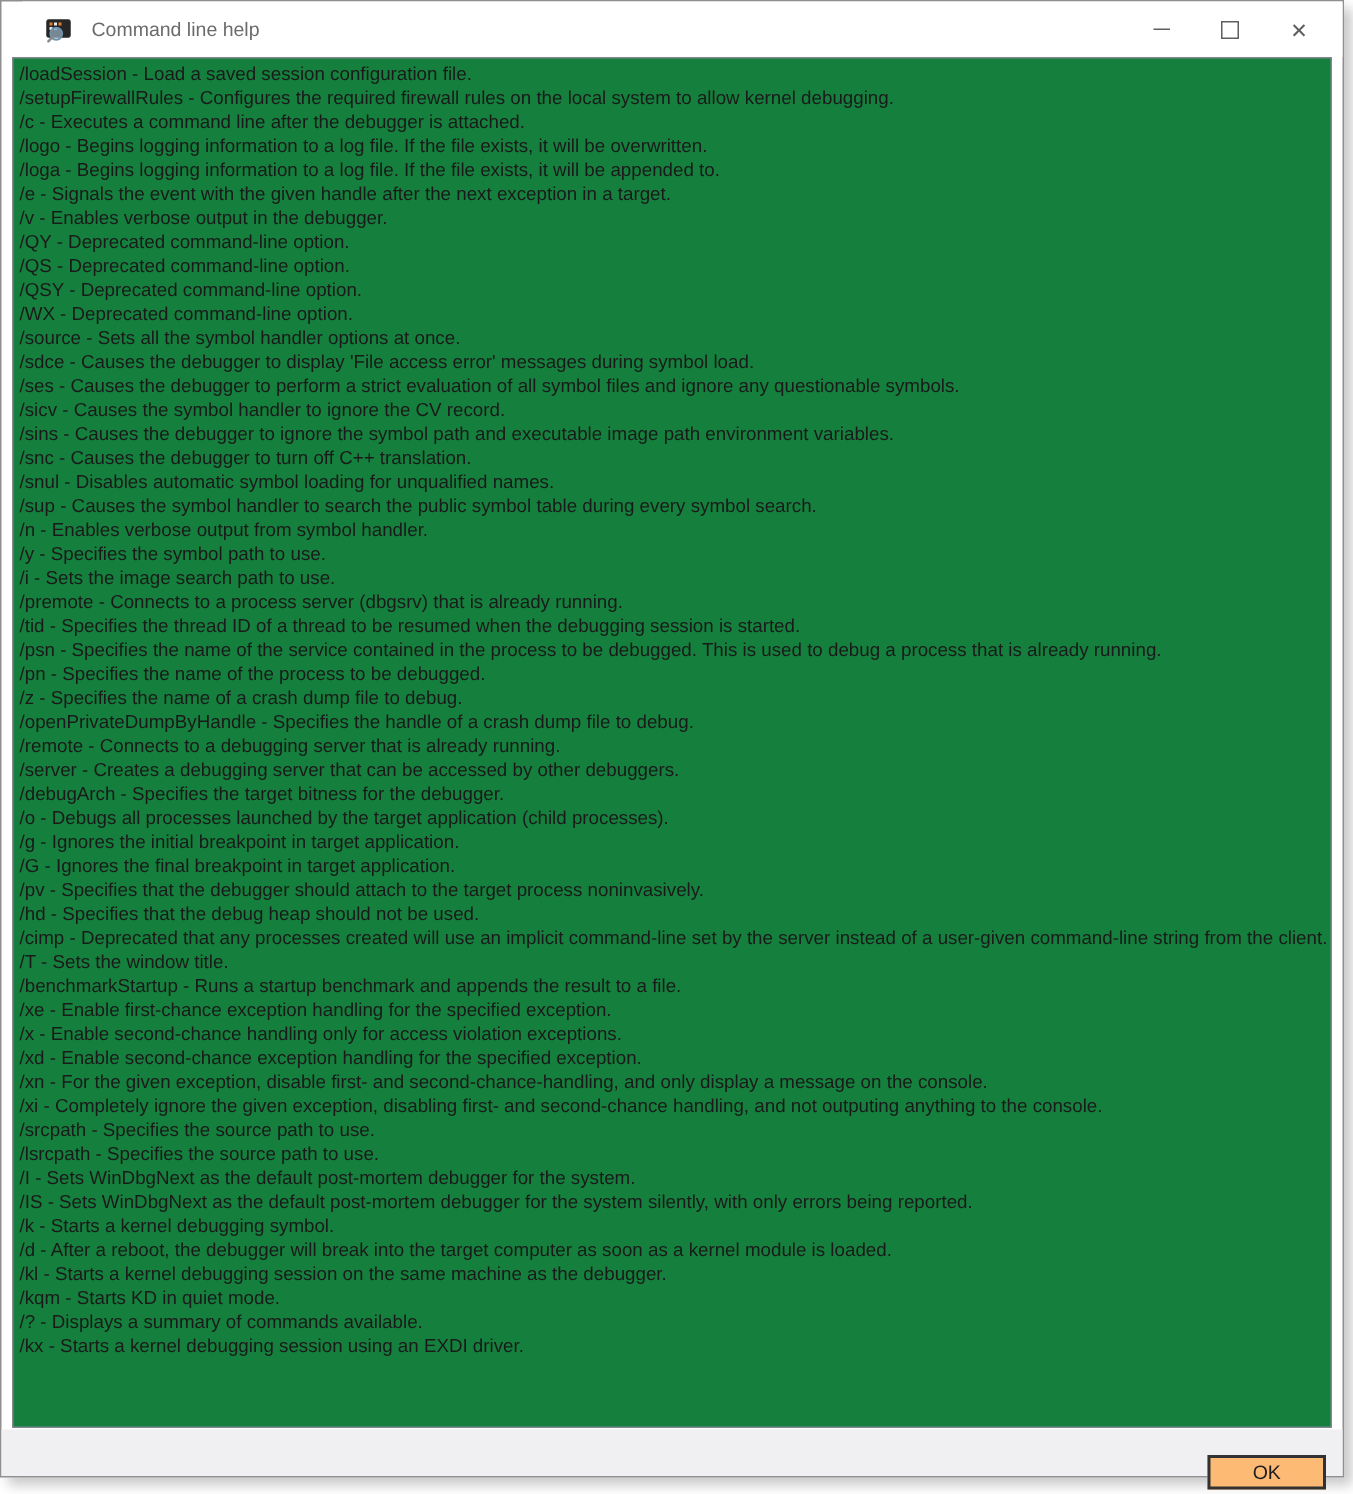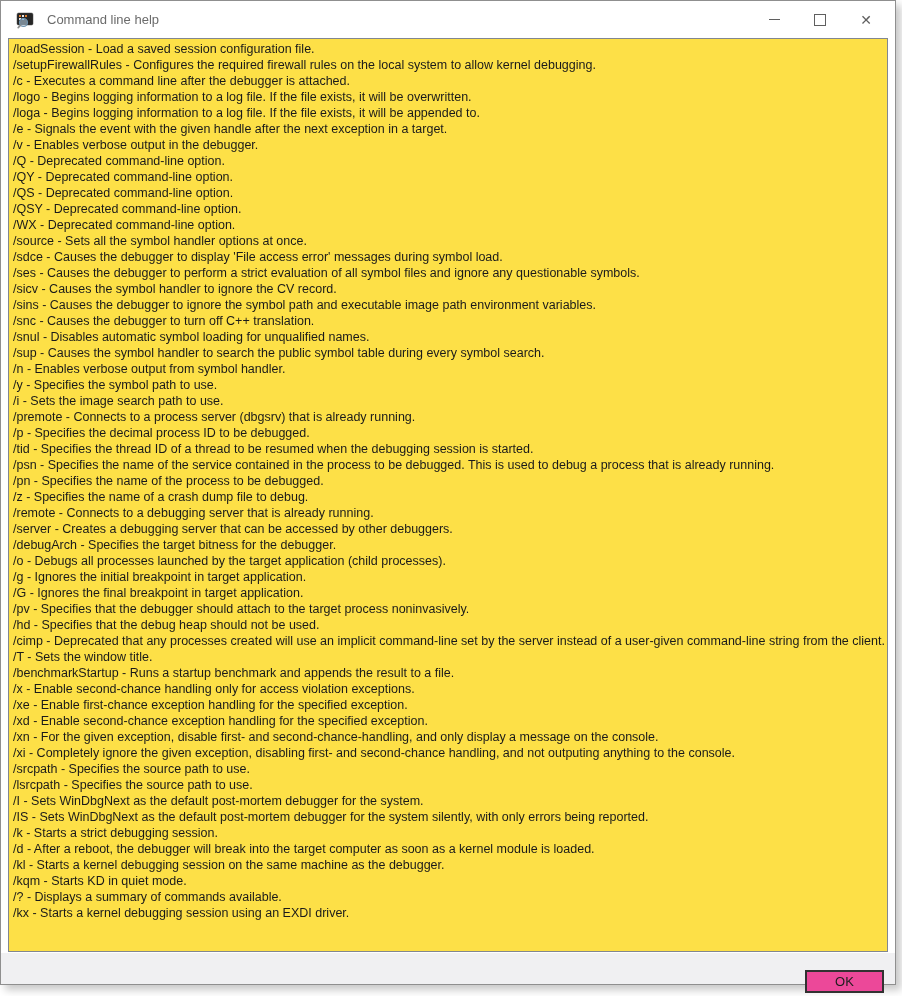--- a/index.html
+++ b/index.html
@@ -16,20 +16,21 @@
     background: #ffffff;
     border: 1px solid #8f8f8f;
     box-shadow: 5px 5px 8px rgba(0,0,0,0.22);
   }
   
   .titlebar {
     height: 37px;
     display: flex; align-items: center;
     background: #ffffff;
     user-select: none;
+    margin-left: 14px;
   }
   .title-icon { margin-left: 15px; width: 18px; height: 18px; flex: 0 0 auto; }
   .title-text {
     margin-left: 13px;
     font-size: 13px;
     color: #6b6b6b;
     white-space: nowrap;
   }
   .controls { margin-left: auto; display: flex; height: 100%; padding-right: 6px; }
   .ctrl-btn {
@@ -40,21 +41,21 @@
   }
   .glyph-min { width: 11px; height: 0; border-top: 1px solid #5f5f5f; }
   .glyph-max { width: 10px; height: 10px; border: 1px solid #5f5f5f; background: transparent; }
   .glyph-close { font-size: 14px; line-height: 14px; color: #5f5f5f; }
   
   .content {
     position: absolute;
     left: 7px; top: 37px; right: 7px; bottom: 32px;
     box-sizing: border-box;
     border: 1px solid #828790;
-    background: #fde047;
+    background: #15803d;
     padding: 2px 0 16px 4px;
     overflow: hidden;
   }
   .help-line {
     font-size: 12.5px;
     line-height: 16px;
     color: #1a1a1a;
     white-space: nowrap;
   }
   
@@ -63,21 +64,21 @@
     left: 0; bottom: 0;
     width: 100%; height: 31px;
     box-sizing: border-box;
     background: #f0f0f2;
     display: flex; align-items: center; justify-content: flex-end;
   }
   .ok-button {
     width: 79px; height: 23px;
     margin-right: 11px;
     box-sizing: border-box;
-    background: #ec4899;
+    background: #fdba74;
     border: 2px solid #323232;
     font-size: 13px;
     color: #1d1d1d;
     display: flex; align-items: center; justify-content: center;
     font-family: "Liberation Sans", sans-serif;
     cursor: default;
     margin-top: 26px;
   }
 </style>
 </head>
@@ -113,63 +114,62 @@
   </div>
 
   <div class="content" id="help-list">
       <div class="help-line">/loadSession - Load a saved session configuration file.</div>
       <div class="help-line">/setupFirewallRules - Configures the required firewall rules on the local system to allow kernel debugging.</div>
       <div class="help-line">/c - Executes a command line after the debugger is attached.</div>
       <div class="help-line">/logo - Begins logging information to a log file. If the file exists, it will be overwritten.</div>
       <div class="help-line">/loga - Begins logging information to a log file. If the file exists, it will be appended to.</div>
       <div class="help-line">/e - Signals the event with the given handle after the next exception in a target.</div>
       <div class="help-line">/v - Enables verbose output in the debugger.</div>
-      <div class="help-line">/Q - Deprecated command-line option.</div>
       <div class="help-line">/QY - Deprecated command-line option.</div>
       <div class="help-line">/QS - Deprecated command-line option.</div>
       <div class="help-line">/QSY - Deprecated command-line option.</div>
       <div class="help-line">/WX - Deprecated command-line option.</div>
       <div class="help-line">/source - Sets all the symbol handler options at once.</div>
       <div class="help-line">/sdce - Causes the debugger to display 'File access error' messages during symbol load.</div>
       <div class="help-line">/ses - Causes the debugger to perform a strict evaluation of all symbol files and ignore any questionable symbols.</div>
       <div class="help-line">/sicv - Causes the symbol handler to ignore the CV record.</div>
       <div class="help-line">/sins - Causes the debugger to ignore the symbol path and executable image path environment variables.</div>
       <div class="help-line">/snc - Causes the debugger to turn off C++ translation.</div>
       <div class="help-line">/snul - Disables automatic symbol loading for unqualified names.</div>
       <div class="help-line">/sup - Causes the symbol handler to search the public symbol table during every symbol search.</div>
       <div class="help-line">/n - Enables verbose output from symbol handler.</div>
       <div class="help-line">/y - Specifies the symbol path to use.</div>
       <div class="help-line">/i - Sets the image search path to use.</div>
       <div class="help-line">/premote - Connects to a process server (dbgsrv) that is already running.</div>
-      <div class="help-line">/p - Specifies the decimal process ID to be debugged.</div>
       <div class="help-line">/tid - Specifies the thread ID of a thread to be resumed when the debugging session is started.</div>
       <div class="help-line">/psn - Specifies the name of the service contained in the process to be debugged. This is used to debug a process that is already running.</div>
       <div class="help-line">/pn - Specifies the name of the process to be debugged.</div>
       <div class="help-line">/z - Specifies the name of a crash dump file to debug.</div>
+      <div class="help-line">/openPrivateDumpByHandle - Specifies the handle of a crash dump file to debug.</div>
       <div class="help-line">/remote - Connects to a debugging server that is already running.</div>
       <div class="help-line">/server - Creates a debugging server that can be accessed by other debuggers.</div>
       <div class="help-line">/debugArch - Specifies the target bitness for the debugger.</div>
       <div class="help-line">/o - Debugs all processes launched by the target application (child processes).</div>
       <div class="help-line">/g - Ignores the initial breakpoint in target application.</div>
       <div class="help-line">/G - Ignores the final breakpoint in target application.</div>
       <div class="help-line">/pv - Specifies that the debugger should attach to the target process noninvasively.</div>
       <div class="help-line">/hd - Specifies that the debug heap should not be used.</div>
       <div class="help-line">/cimp - Deprecated that any processes created will use an implicit command-line set by the server instead of a user-given command-line string from the client.</div>
       <div class="help-line">/T - Sets the window title.</div>
       <div class="help-line">/benchmarkStartup - Runs a startup benchmark and appends the result to a file.</div>
+      <div class="help-line">/xe - Enable first-chance exception handling for the specified exception.</div>
       <div class="help-line">/x - Enable second-chance handling only for access violation exceptions.</div>
-      <div class="help-line">/xe - Enable first-chance exception handling for the specified exception.</div>
       <div class="help-line">/xd - Enable second-chance exception handling for the specified exception.</div>
       <div class="help-line">/xn - For the given exception, disable first- and second-chance-handling, and only display a message on the console.</div>
       <div class="help-line">/xi - Completely ignore the given exception, disabling first- and second-chance handling, and not outputing anything to the console.</div>
       <div class="help-line">/srcpath - Specifies the source path to use.</div>
       <div class="help-line">/lsrcpath - Specifies the source path to use.</div>
       <div class="help-line">/I - Sets WinDbgNext as the default post-mortem debugger for the system.</div>
       <div class="help-line">/IS - Sets WinDbgNext as the default post-mortem debugger for the system silently, with only errors being reported.</div>
-      <div class="help-line">/k - Starts a strict debugging session.</div>
+      <div class="help-line">/k - Starts a kernel debugging symbol.</div>
       <div class="help-line">/d - After a reboot, the debugger will break into the target computer as soon as a kernel module is loaded.</div>
       <div class="help-line">/kl - Starts a kernel debugging session on the same machine as the debugger.</div>
       <div class="help-line">/kqm - Starts KD in quiet mode.</div>
       <div class="help-line">/? - Displays a summary of commands available.</div>
       <div class="help-line">/kx - Starts a kernel debugging session using an EXDI driver.</div>
     </div>
 
   <div class="footer">
     <button class="ok-button">OK</button>
   </div>

